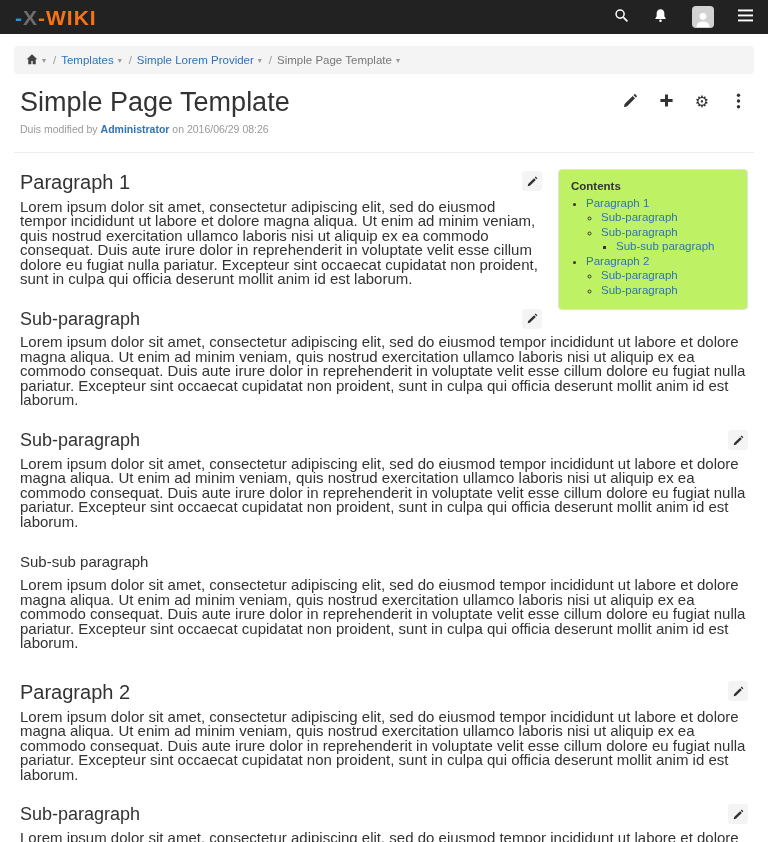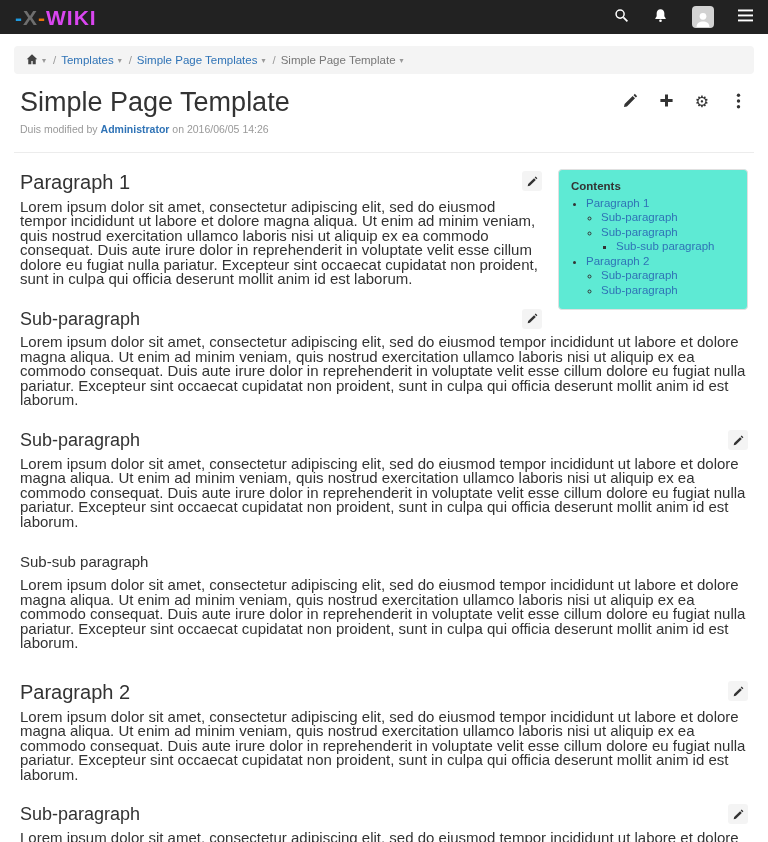--- a/index.html
+++ b/index.html
@@ -16,21 +16,21 @@
     background: #222;
     display: flex;
     align-items: center;
     justify-content: space-between;
     padding: 0 15px;
   }
   .logo { display: flex; align-items: center; font-weight: bold; font-size: 21px; line-height: 1; cursor: pointer; }
   .logo .dash-blue  { color: #1e9ae0; margin-right: 1px; }
   .logo .x-wrap { position: relative; color: #6e6e6e; }
   .logo .dash-orange { color: #e8740c; margin: 0 1px; }
-  .logo .wiki { color: #d946ef; letter-spacing: 1px; }
+  .logo .wiki { color: #f97316; letter-spacing: 1px; }
   .nav-icons { display: flex; align-items: center; gap: 24px; }
   .nav-btn { display: inline-flex; align-items: center; justify-content: center; cursor: pointer; background: none; border: none; padding: 0; }
   .avatar {
     width: 22px; height: 22px; background: #d2d2d2; border-radius: 4px;
     display: inline-flex; align-items: flex-end; justify-content: center; overflow: hidden;
   }
 
   
   .breadcrumb {
     margin: 12px 14px 0 14px;
@@ -56,21 +56,21 @@
   .modified { padding: 5px 20px 0 20px; font-size: 10.5px; color: #999; }
   .modified a { color: #2f73b6; text-decoration: none; cursor: pointer; font-weight: bold; }
   .title-hr { border: none; border-top: 1px solid #ececec; margin: 17px 14px 0 14px; }
 
   
   .content { padding: 16px 20px 0 20px; }
 
   .toc-box {
     float: right;
     width: 190px;
-    background: #5eead4;
+    background: #bef264;
     border: 1px solid #e0e0e0;
     border-radius: 4px;
     padding: 10px 12px 12px 12px;
     margin: 0 0 12px 16px;
     font-size: 11.5px;
   }
   .toc-title { font-weight: bold; color: #333; margin: 0 0 4px 0; font-size: 11.5px; }
   .toc-box ul { margin: 0; padding-left: 15px; }
   .toc-box ul.lvl1 { list-style-type: disc; }
   .toc-box ul.lvl2 { list-style-type: circle; }
@@ -147,21 +147,21 @@
       <svg width="12" height="11" viewBox="0 0 16 15" style="vertical-align:-1px">
           <path fill="#444" d="M8 0.5 0.8 7h2.1v7h4.2v-4.4h1.8V14h4.2V7h2.1z"></path>
         </svg>
     </span>
   </span>
   <span class="caret">▾</span>
   <span class="crumb-sep">/</span>
   <a class="crumb-link">Templates</a>
   <span class="caret">▾</span>
   <span class="crumb-sep">/</span>
-  <a class="crumb-link">Simple Page Templates</a>
+  <a class="crumb-link">Simple Lorem Provider</a>
   <span class="caret">▾</span>
   <span class="crumb-sep">/</span>
   <span class="crumb-current">Simple Page Template</span>
   <span class="caret">▾</span>
 </div>
 
 <div class="title-row">
   <h1 class="page-title">Simple Page Template</h1>
   <div class="page-actions">
     <button class="action-btn">
@@ -188,21 +188,21 @@
             <circle cx="2.5" cy="8" r="1.7" fill="#333"></circle>
             <circle cx="2.5" cy="13.7" r="1.7" fill="#333"></circle>
           </svg>
       </span>
     </button>
   </div>
 </div>
 <div class="modified">
   <span>Duis modified by</span>
   <a>Administrator</a>
-  <span>on 2016/06/05 14:26</span>
+  <span>on 2016/06/29 08:26</span>
 </div>
 <hr class="title-hr">
 
 <div class="content">
 
   <div class="toc-box">
     <p class="toc-title">Contents</p>
     <ul class="lvl1">
       <li>
         <a>Paragraph 1</a>

